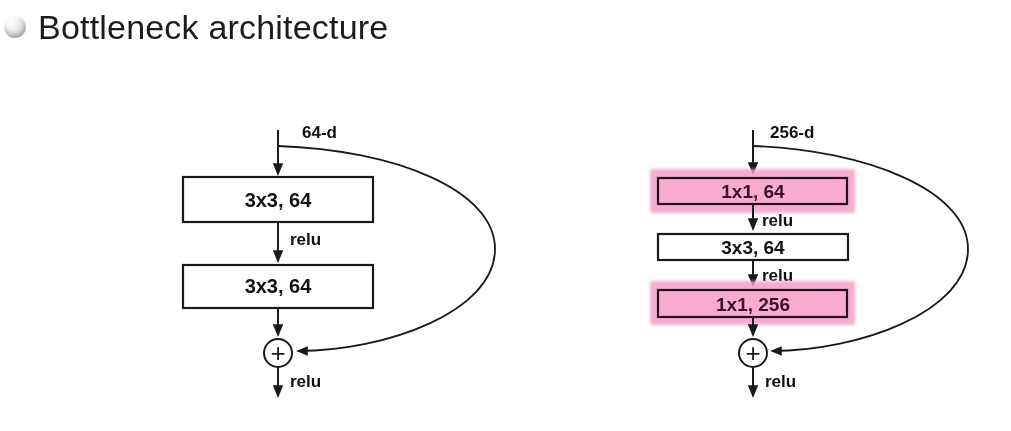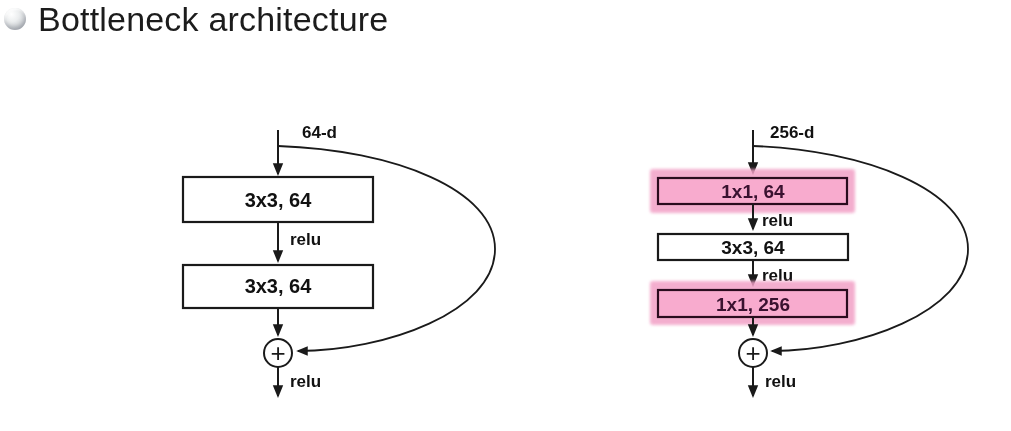--- a/index.html
+++ b/index.html
@@ -7,21 +7,21 @@
     position: relative;
     width: 1011px;
     height: 431px;
     background: #ffffff;
     overflow: hidden;
     font-family: "Liberation Sans", sans-serif;
   }
   .title-row {
     position: absolute;
     left: 4px;
-    top: 2px;
+    top: 10px;
     display: flex;
     align-items: center;
     gap: 12px;
   }
   .bullet-sphere {
     width: 22px;
     height: 22px;
     border-radius: 50%;
     background: radial-gradient(circle at 34% 28%, #ffffff 0%, #eceeef 35%, #cdd0d4 70%, #aeb2b8 100%);
     box-shadow: inset -1px -3px 4px rgba(90,95,105,0.35), inset 1px 2px 2px rgba(255,255,255,0.9);

